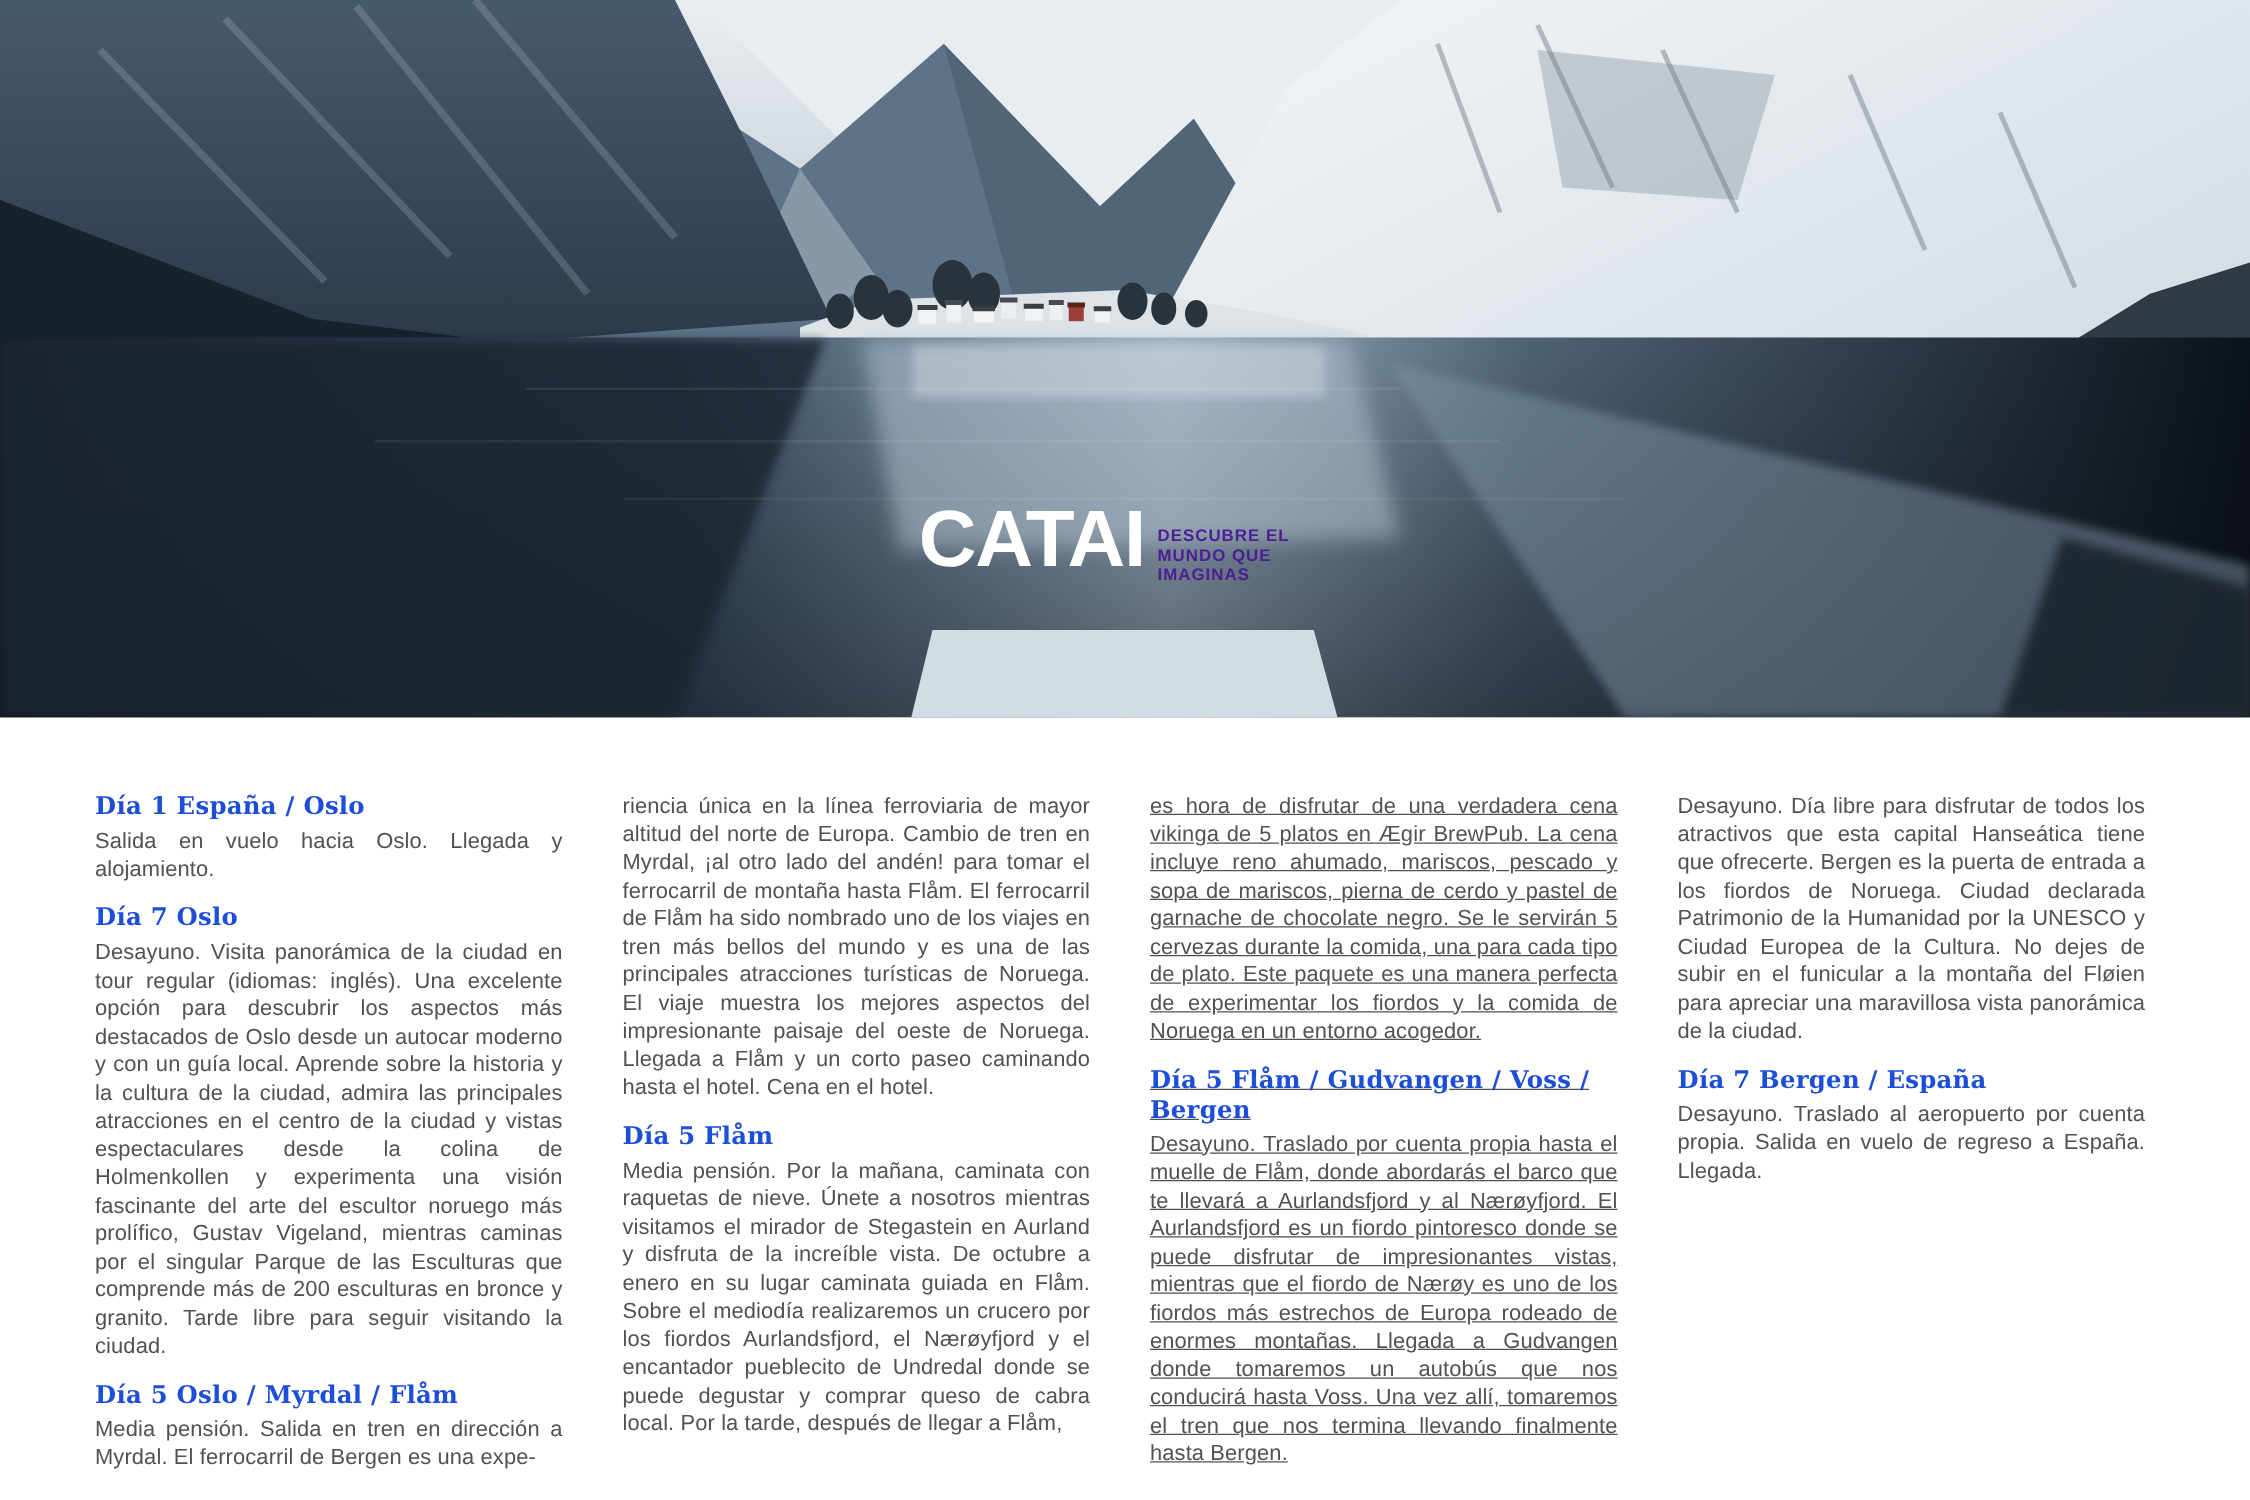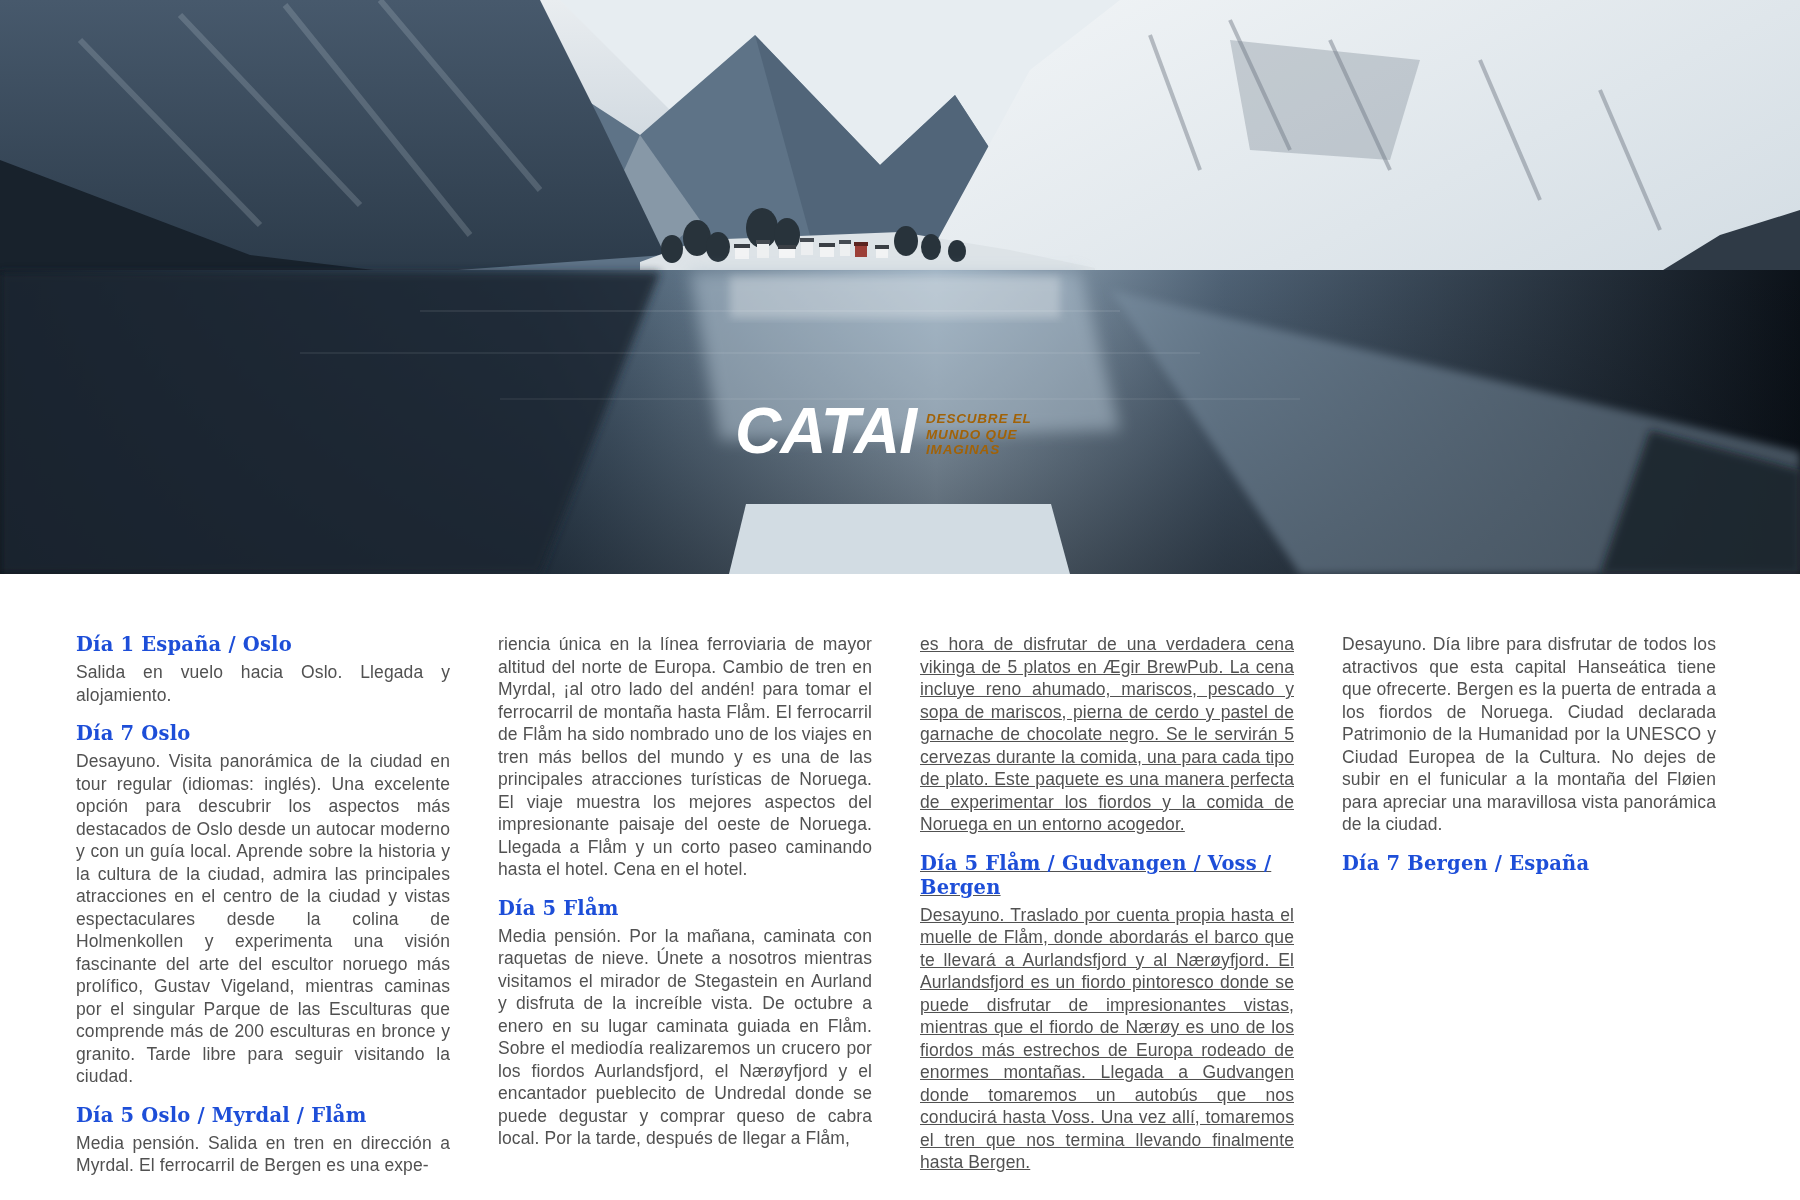--- a/index.html
+++ b/index.html
@@ -11,46 +11,45 @@
     height: 1200px;
     background: #ffffff;
     overflow: hidden;
   }
   
   .hero {
     position: absolute;
     left: 0; top: 0;
     width: 1800px; height: 574px;
     overflow: hidden;
-    font-style: italic;
   }
   .hero svg { display: block; width: 1800px; height: 574px; }
   
   .logo-wrap {
     position: absolute;
     left: 735px; top: 402px;
     display: flex;
     align-items: flex-start;
     color: #ffffff;
   }
   .logo-word {
     font-size: 64px;
     font-weight: bold;
     letter-spacing: -1px;
     line-height: 58px;
     color: #ffffff;
   }
   .logo-tagline {
     margin-left: 10px;
-    margin-top: 9px;
+    margin-top: 19px;
     font-size: 13.5px;
     font-weight: bold;
     letter-spacing: 0.8px;
     line-height: 15.5px;
-    color: #a16207;
+    color: #4c1d95;
   }
   
   .col {
     position: absolute;
     top: 633px;
     width: 374px;
     color: #515151;
     font-size: 17.5px;
     line-height: 22.5px;
     text-align: justify;
@@ -206,15 +205,16 @@
 
   <div class="col col-3">
     <p class="day-p">es hora de disfrutar de una verdadera cena vikinga de 5 platos en Ægir BrewPub. La cena incluye reno ahumado, mariscos, pescado y sopa de mariscos, pierna de cerdo y pastel de garnache de chocolate negro. Se le servirán 5 cervezas durante la comida, una para cada tipo de plato. Este paquete es una manera perfecta de experimentar los fiordos y la comida de Noruega en un entorno acogedor.</p>
     <h3 class="day-h">Día 5 Flåm / Gudvangen / Voss / Bergen</h3>
     <p class="day-p">Desayuno. Traslado por cuenta propia hasta el muelle de Flåm, donde abordarás el barco que te llevará a Aurlandsfjord y al Nærøyfjord. El Aurlandsfjord es un fiordo pintoresco donde se puede disfrutar de impresionantes vistas, mientras que el fiordo de Nærøy es uno de los fiordos más estrechos de Europa rodeado de enormes montañas. Llegada a Gudvangen donde tomaremos un autobús que nos conducirá hasta Voss. Una vez allí, tomaremos el tren que nos termina llevando finalmente hasta Bergen.</p>
   </div>
 
   <div class="col col-4">
     <p class="day-p">Desayuno. Día libre para disfrutar de todos los atractivos que esta capital Hanseática tiene que ofrecerte. Bergen es la puerta de entrada a los fiordos de Noruega. Ciudad declarada Patrimonio de la Humanidad por la UNESCO y Ciudad Europea de la Cultura. No dejes de subir en el funicular a la montaña del Fløien para apreciar una maravillosa vista panorámica de la ciudad.</p>
     <h3 class="day-h">Día 7 Bergen / España</h3>
+    <p class="day-p">Desayuno. Traslado al aeropuerto por cuenta propia. Salida en vuelo de regreso a España. Llegada.</p>
   </div>
 
 </div>
 
 </body></html>

